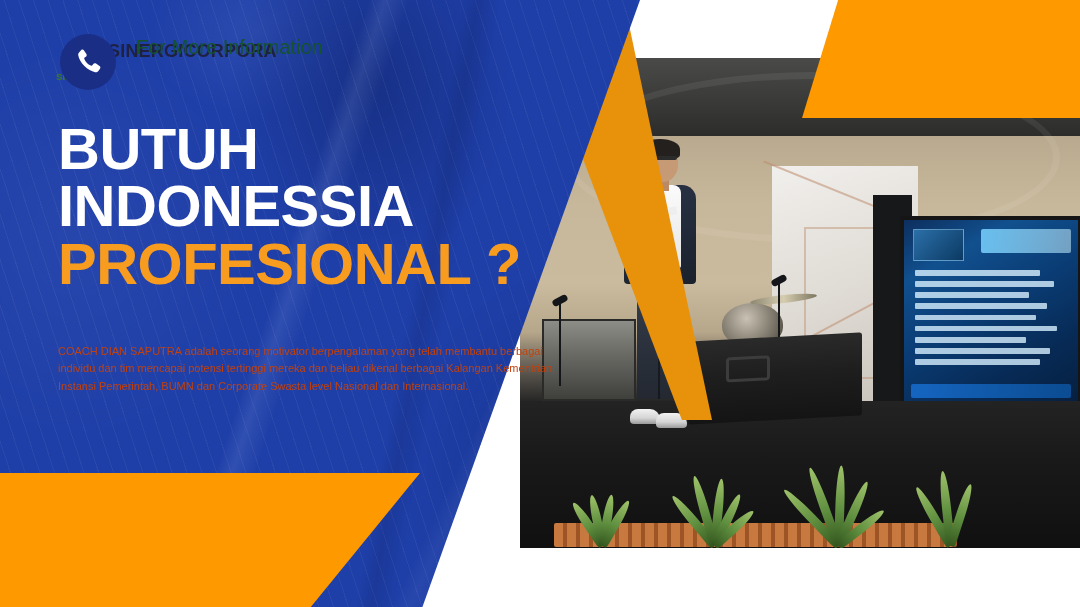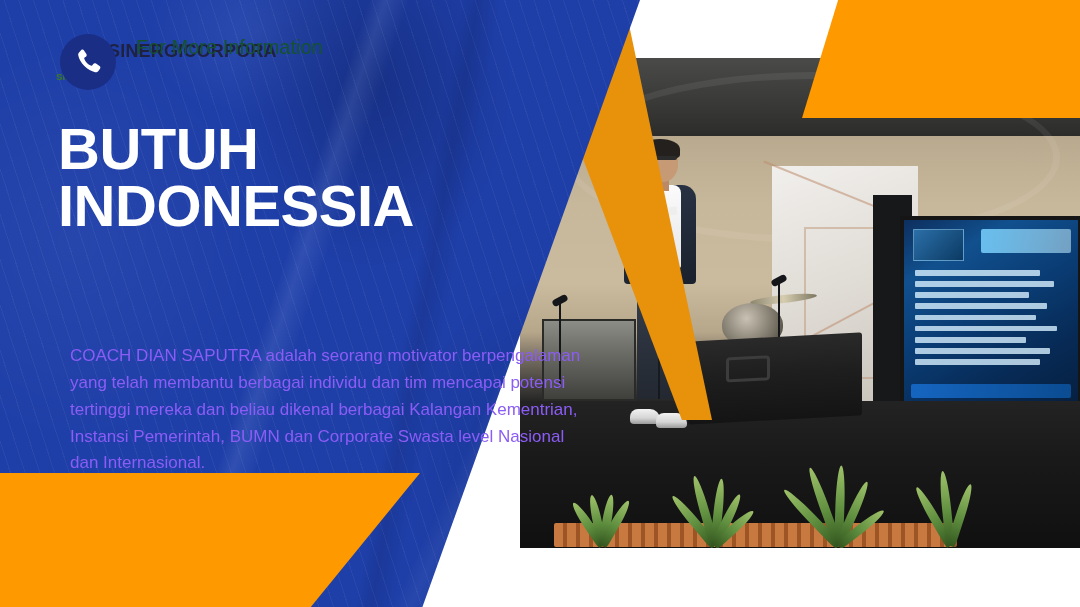--- a/index.html
+++ b/index.html
@@ -423,24 +423,23 @@
   }
   .hl-line.accent { color: #F79C1E; }
 
   
   .body-copy {
     position: absolute;
     left: 58px;
     top: 343px;
     width: 512px;
     z-index: 6;
-    color: #8b5cf6;
-    font-size: 17px;
+    color: #c2410c;
+    font-size: 11px;
     line-height: 1.58;
-    margin-left: 12px;
   }
   .body-copy p { margin: 0; }
 
   
   .contact-bar {
     position: absolute;
     left: 0;
     top: 473px;
     width: 420px;
     height: 134px;
@@ -603,20 +602,21 @@
 
   <div class="blue-panel">
     <div class="blue-tex"></div>
     <div class="blue-streaks"></div>
     <div class="blue-fold"></div>
   </div>
 
   <div class="headline">
     <p class="hl-line">BUTUH</p>
     <p class="hl-line">INDONESSIA</p>
+    <p class="hl-line accent">PROFESIONAL ?</p>
   </div>
 
   <div class="body-copy">
     <p>COACH DIAN SAPUTRA adalah seorang motivator berpengalaman yang telah membantu berbagai individu dan tim mencapai potensi tertinggi mereka dan beliau dikenal berbagai Kalangan Kementrian, Instansi Pemerintah, BUMN dan Corporate Swasta level Nasional dan Internasional.</p>
   </div>
 
   <div class="contact-bar"></div>
   <div class="phone-badge">
     <svg viewBox="0 0 24 24" aria-hidden="true">
       <path fill="#ffffff" d="M6.6 2.3c.7-.5 1.7-.4 2.2.4l1.9 2.8c.5.7.3 1.7-.4 2.2l-1 .7c-.3.2-.4.6-.3.9.4 1.1 1.2 2.4 2.2 3.4 1 1 2.3 1.8 3.4 2.2.3.1.7 0 .9-.3l.7-1c.5-.7 1.5-.9 2.2-.4l2.8 1.9c.8.5.9 1.5.4 2.2l-1.3 1.8c-.6.8-1.6 1.2-2.6 1-2.9-.5-6-2.3-8.6-4.9C6.5 12.6 4.7 9.5 4.2 6.6c-.2-1 .2-2 1-2.6l1.4-1.7z"></path>

